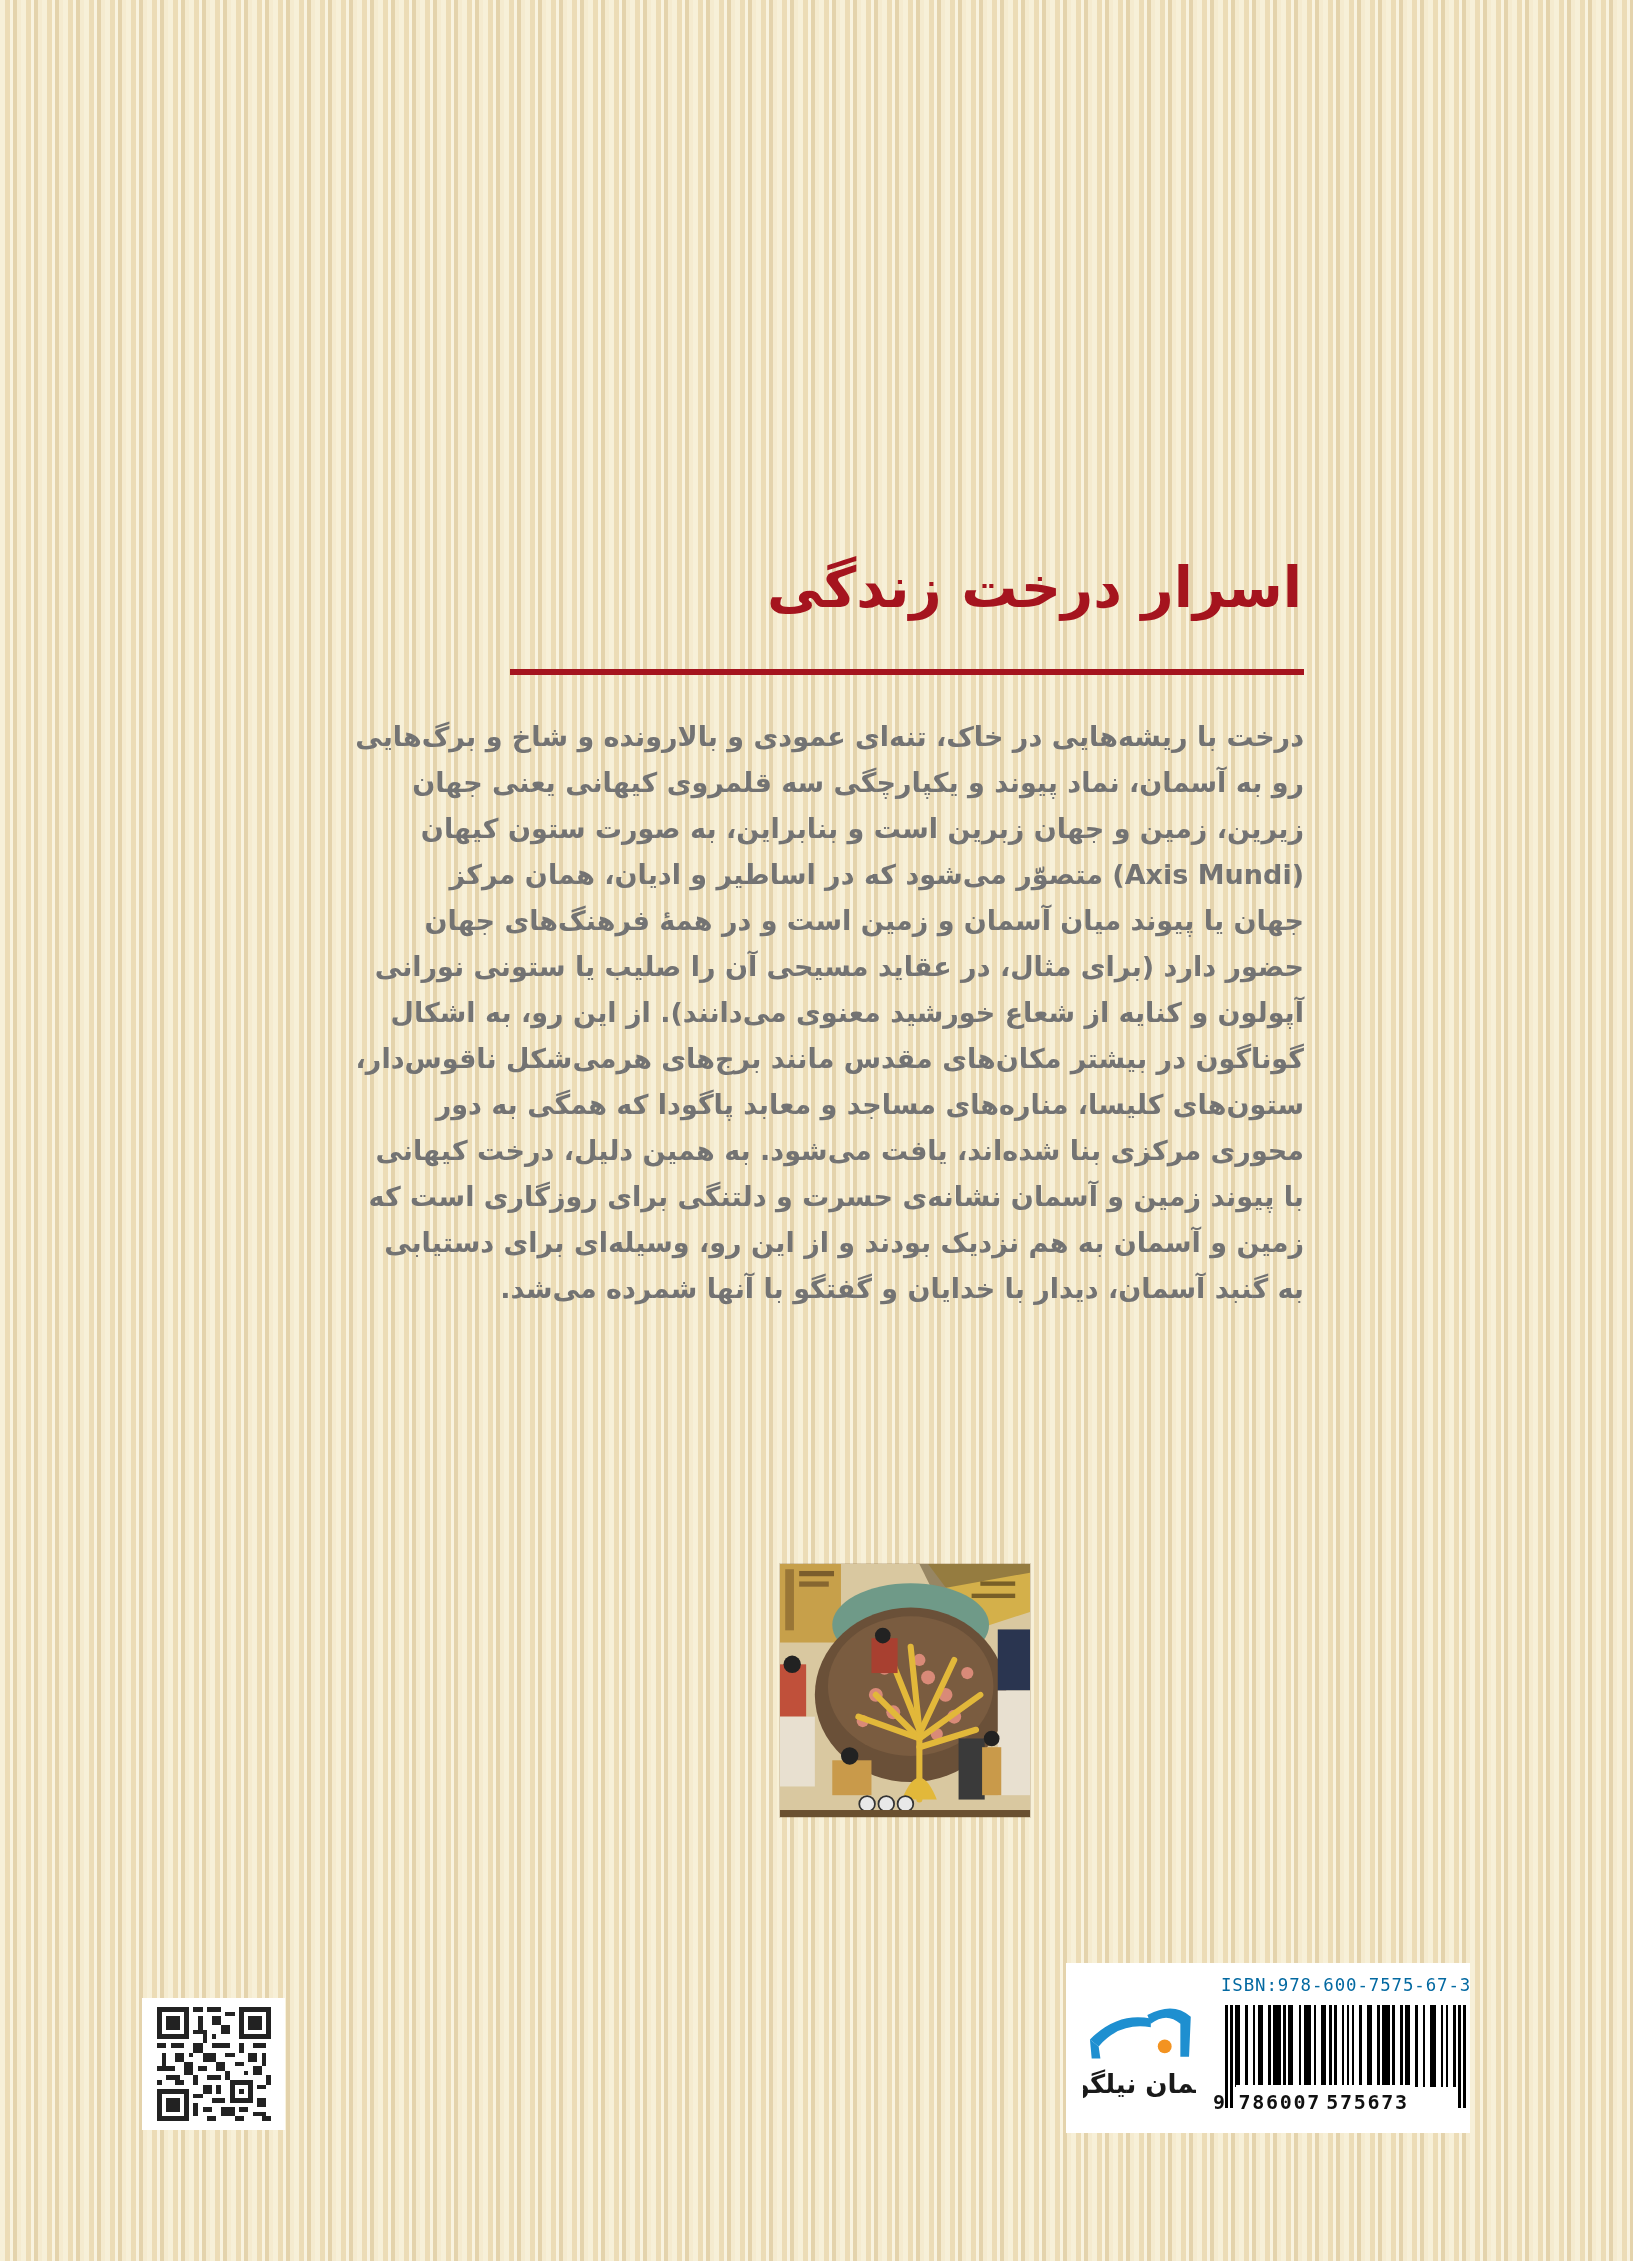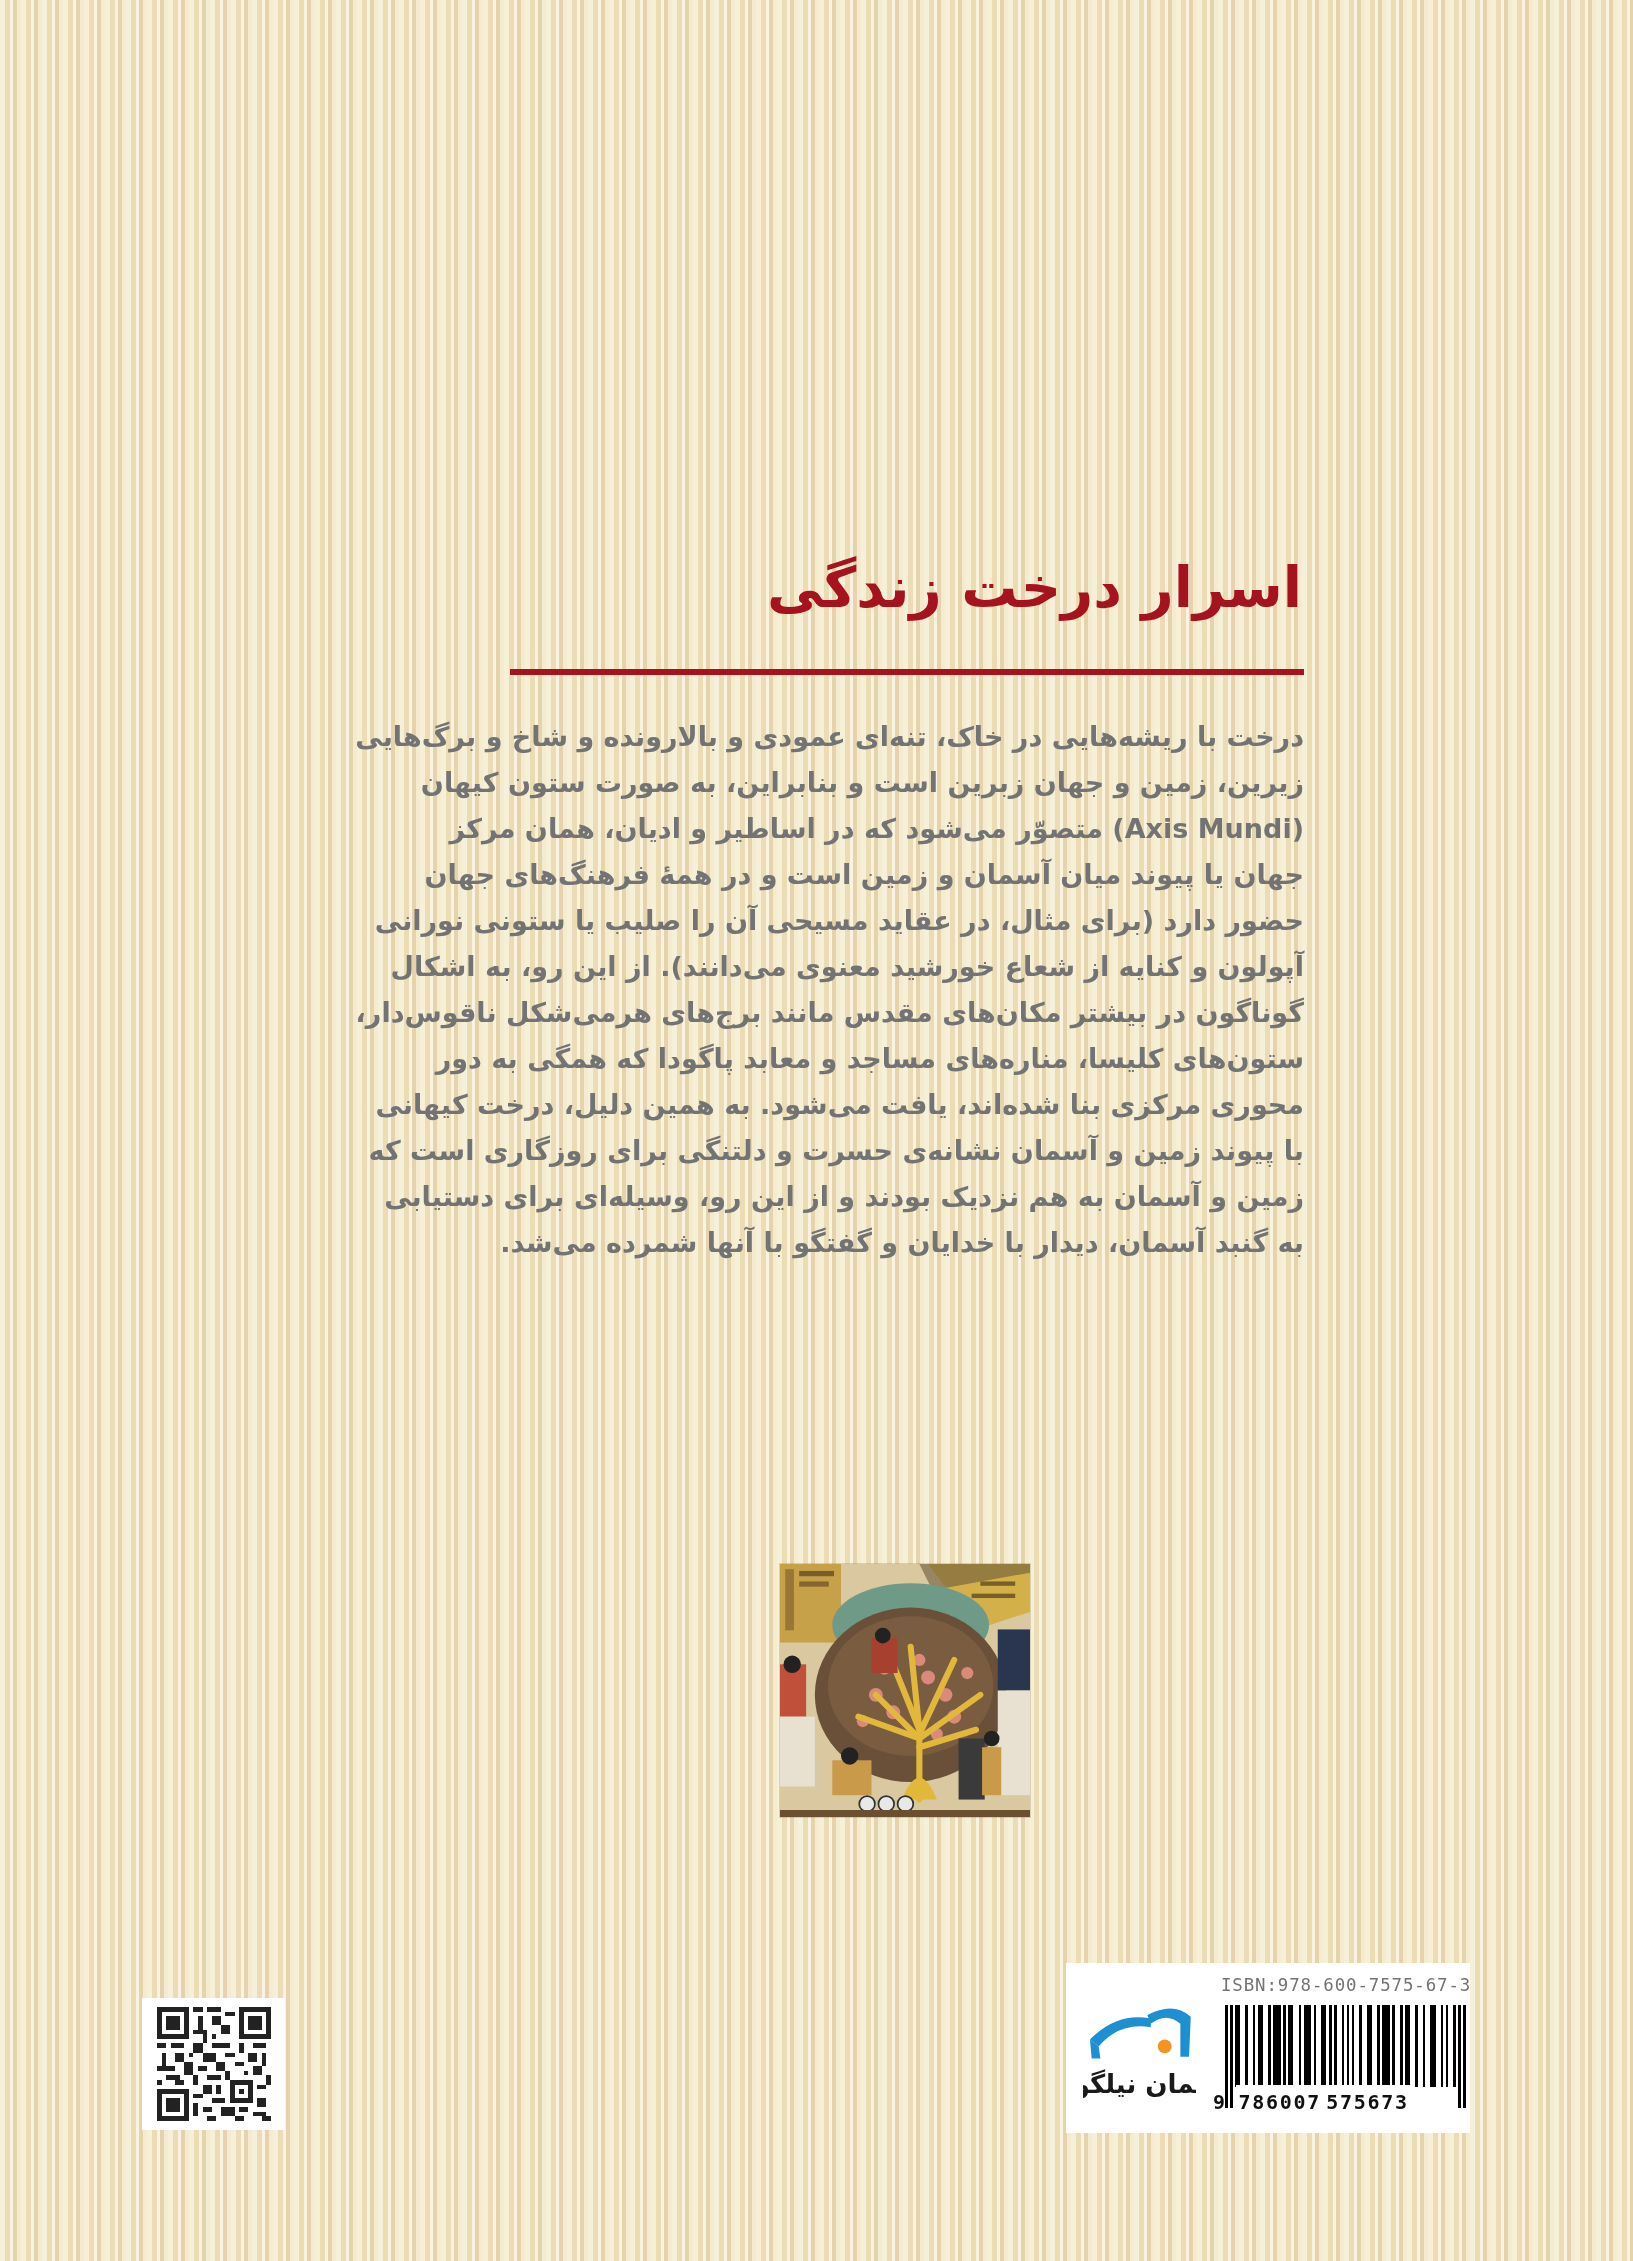--- a/index.html
+++ b/index.html
@@ -116,21 +116,21 @@
       width: 113px;
       height: 113px;
     }
     .isbn-label {
       position: absolute;
       left: 155px;
       top: 12.2px;
       font-family: "DejaVu Sans Mono", monospace;
       font-size: 17.4px;
       letter-spacing: 0.9px;
-      color: #737373;
+      color: #0369a1;
       white-space: nowrap;
     }
     .barcode-bars {
       position: absolute;
       left: 159px;
       top: 42px;
       width: 241px;
       height: 103px;
     }
     .barcode-digits {
@@ -158,20 +158,21 @@
 </head>
 <body>
 
 <div class="page">
 
   <div class="title">اسرار درخت زندگی</div>
   <div class="title-rule"></div>
 
   <div class="body-text">
     <span class="line">درخت با ریشه‌هایی در خاک، تنه‌ای عمودی و بالارونده و شاخ و برگ‌هایی</span>
+    <span class="line">رو به آسمان، نماد پیوند و یکپارچگی سه قلمروی کیهانی یعنی جهان</span>
     <span class="line">زیرین، زمین و جهان زبرین است و بنابراین، به صورت ستون کیهان</span>
     <span class="line">(Axis Mundi) متصوّر می‌شود که در اساطیر و ادیان، همان مرکز</span>
     <span class="line">جهان یا پیوند میان آسمان و زمین است و در همهٔ فرهنگ‌های جهان</span>
     <span class="line">حضور دارد (برای مثال، در عقاید مسیحی آن را صلیب یا ستونی نورانی</span>
     <span class="line">آپولون و کنایه از شعاع خورشید معنوی می‌دانند).  از این رو، به اشکال</span>
     <span class="line">گوناگون در بیشتر مکان‌های مقدس مانند برج‌های هرمی‌شکل ناقوس‌دار،</span>
     <span class="line">ستون‌های کلیسا، مناره‌های مساجد و معابد پاگودا که همگی به دور</span>
     <span class="line">محوری مرکزی بنا شده‌اند، یافت می‌شود.  به همین دلیل، درخت کیهانی</span>
     <span class="line">با پیوند زمین و آسمان نشانه‌ی حسرت و دلتنگی برای روزگاری است که</span>
     <span class="line">زمین و آسمان به هم نزدیک بودند و از این رو، وسیله‌ای برای دستیابی</span>

